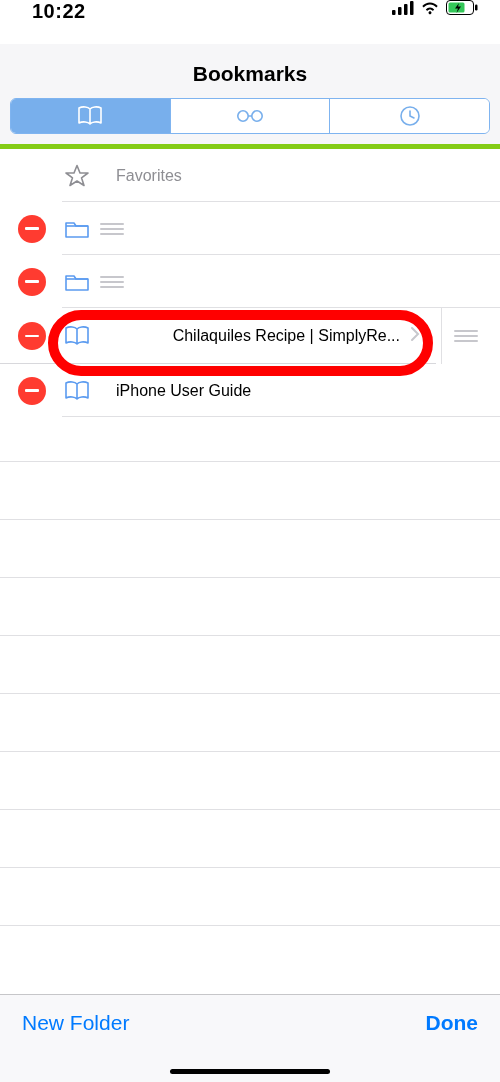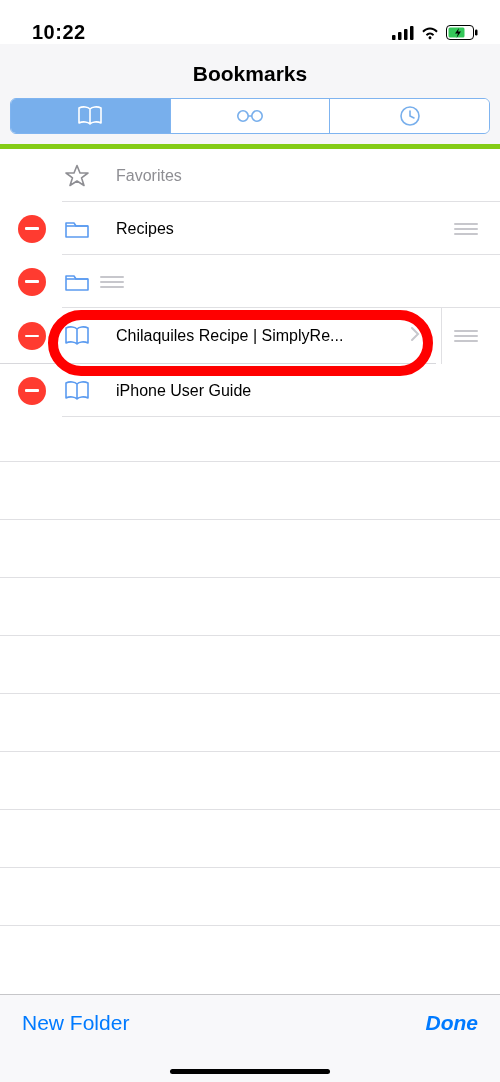--- a/index.html
+++ b/index.html
@@ -1,20 +1,20 @@
 <!DOCTYPE html>
 <html><head>
 <meta charset="utf-8">
 <style>
   * { box-sizing: border-box; margin: 0; padding: 0; }
   html, body { width: 500px; height: 1082px; font-family: -apple-system, Helvetica, Arial, sans-serif; background:#f6f6f8; }
   .screen { width:500px; height:1082px; position:relative; background:#fff; overflow:hidden; }
 
   
-  .status-bar { height:44px; display:flex; align-items:flex-end; justify-content:space-between; padding:0 22px 0 32px; }
+  .status-bar { height:44px; display:flex; align-items:flex-start; justify-content:space-between; padding:0 22px 0 32px; }
   .status-time { font-size:20px; font-weight:600; letter-spacing:0.5px; }
   .status-right { display:flex; align-items:center; gap:6px; }
 
   
   .nav { background:#f6f6f8; padding:8px 0 10px 0; border-bottom:5px solid #84cc16;}
   .nav-title { text-align:center; font-size:21px; font-weight:700; padding:10px 0 12px 0; }
   .segmented { display:flex; margin:0 10px; border:1px solid #7fb4f0; border-radius:6px; overflow:hidden; height:36px; }
   .segment { flex:1; display:flex; align-items:center; justify-content:center; background:#fff; border-right:1px solid #7fb4f0; }
   .segment:last-child { border-right:none; }
   .segment.active { background:#78afec; }
@@ -38,21 +38,21 @@
   .row.shifted { }
   .row.shifted .handle { margin-left:26px; }
 
   
   .empty-rows { }
   .empty-rows .erow { height:58px; border-bottom:1px solid #e0e0e3; }
 
   
   .toolbar { position:absolute; bottom:0; left:0; right:0; height:88px; border-top:1px solid #c6c6c9; background:#f8f8fa; display:flex; align-items:flex-start; justify-content:space-between; padding:16px 22px 0 22px; }
   .toolbar .btn { font-size:21px; color:#007aff; }
-  .toolbar .btn.done { font-weight:700;font-style:italic; }
+  .toolbar .btn.done { font-weight:700; }
   .home-indicator { position:absolute; bottom:8px; left:50%; transform:translateX(-50%); width:160px; height:5px; background:#000; border-radius:3px; }
 
   
   .highlight-oval { position:absolute; border:10px solid #ff0000; border-radius:38px; pointer-events:none; }
 
 </style>
 </head>
 <body>
 
 <div class="screen">
@@ -131,21 +131,20 @@
     <div class="row">
       <div class="delete">
           <div class="minus"></div>
         </div>
       <span class="icon">
         <svg width="26" height="20" viewBox="0 0 26 20">
             <path d="M2 4 L10 4 L12 7 L24 7 L24 18 L2 18 Z M2 4 L2 18" fill="none" stroke="#5b9bf0" stroke-width="1.6" stroke-linejoin="round"></path>
             <path d="M2 7 L24 7" stroke="#5b9bf0" stroke-width="1.6"></path>
           </svg>
       </span>
-      <span class="label">Recipes</span>
       <div class="handle">
           <div class="l"></div>
           <div class="l"></div>
           <div class="l"></div>
         </div>
       <div class="sep"></div>
     </div>
 
     <div class="row">
       <div class="delete">
@@ -167,21 +166,21 @@
 
     <div class="row shifted" style="height:56px;">
       <div class="delete">
           <div class="minus"></div>
         </div>
       <span class="icon">
         <svg width="26" height="20" viewBox="0 0 26 20">
             <path d="M2 2 C6 0 11 1 13 3 C15 1 20 0 24 2 L24 17 C20 15 15 16 13 18 C11 16 6 15 2 17 Z M13 3 L13 18" fill="none" stroke="#5b9bf0" stroke-width="1.6" stroke-linejoin="round"></path>
           </svg>
       </span>
-      <span class="label" style="max-width:300px;">Chilaquiles Recipe | SimplyRe...</span>
+      <span class="label" style="max-width:300px;text-align:right;">Chilaquiles Recipe | SimplyRe...</span>
       <span style="flex:none;">
         <svg width="10" height="16" viewBox="0 0 10 16">
             <path d="M2 2 L8 8 L2 14" fill="none" stroke="#c7c7cc" stroke-width="2" stroke-linecap="round"></path>
           </svg>
       </span>
       <div class="handle">
           <div class="l"></div>
           <div class="l"></div>
           <div class="l"></div>
         </div>

